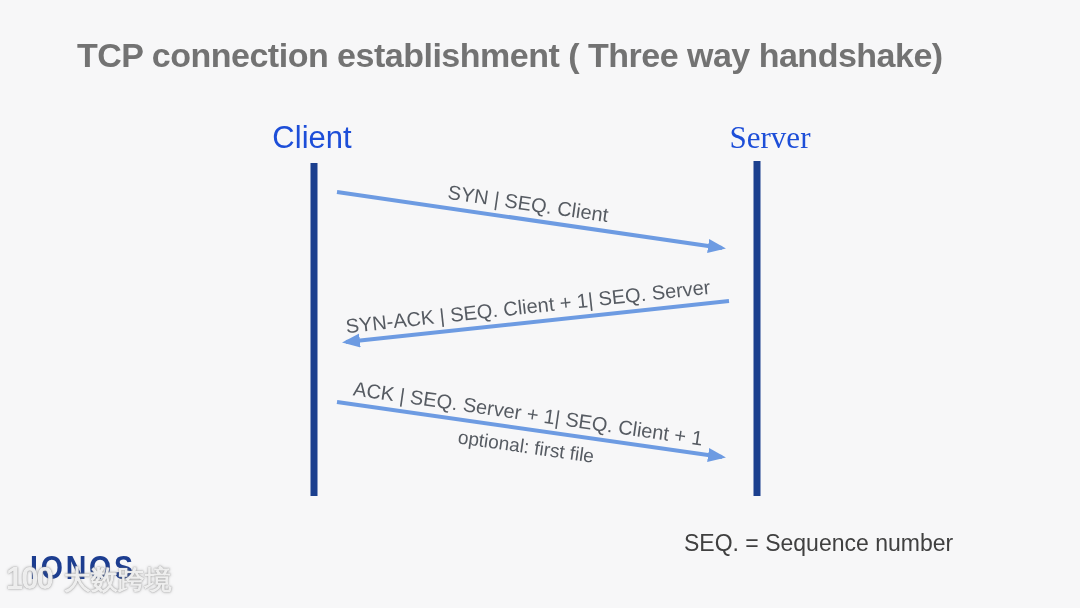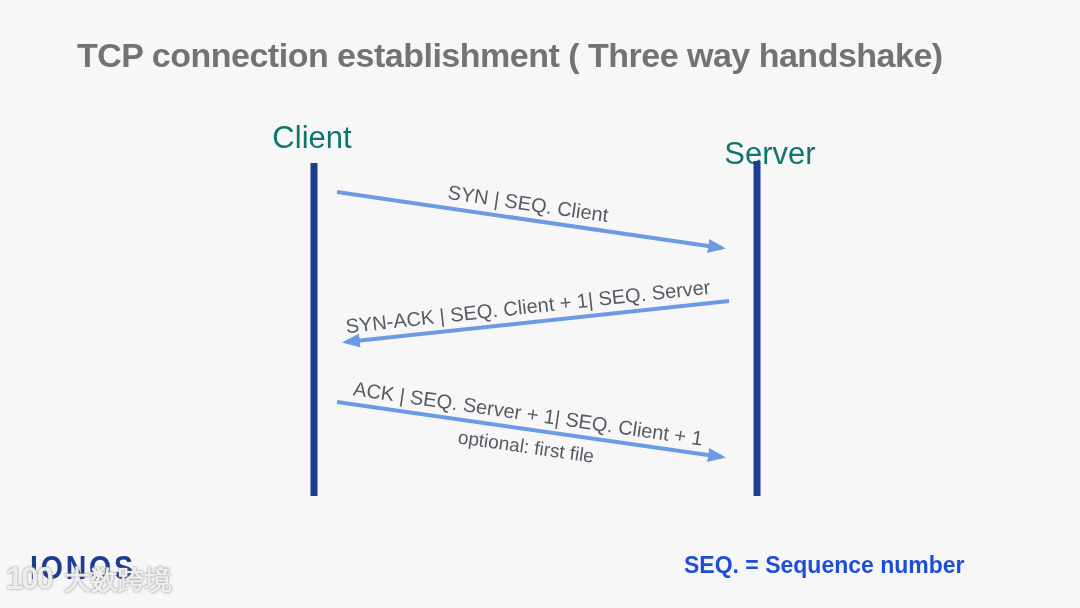--- a/index.html
+++ b/index.html
@@ -9,31 +9,31 @@
     font-family:"Liberation Sans","DejaVu Sans",sans-serif;
   }
   .abs{position:absolute;}
   .title{
     left:77px;top:36px;
     font-size:34px;font-weight:bold;color:#737373;
     letter-spacing:-0.5px;white-space:nowrap;
   }
   .lifeline-label{
     transform:translate(-50%,-50%);
-    font-size:31px;color:#0f766e;white-space:nowrap;
+    font-size:31px;color:#1d4ed8;white-space:nowrap;
   }
   .diagram-svg{left:0;top:0;width:1080px;height:608px;}
   .msg-label{
     transform:translate(-50%,-50%) rotate(var(--r));
     font-size:20px;color:#565b62;white-space:nowrap;
   }
   .msg-sublabel{font-size:19px;}
   .footer-note{
-    left:684px;top:552px;
-    font-size:23px;color:#1d4ed8;white-space:nowrap;font-weight:bold;
+    left:684px;top:530px;
+    font-size:23px;color:#404040;white-space:nowrap;
   }
   .logo{
     left:30px;top:549px;
     font-size:31px;font-weight:bold;color:#1c3d90;
     letter-spacing:3px;white-space:nowrap;
     transform:scale(0.92,1.08);transform-origin:left top;
   }
   .watermark{
     left:6px;top:561px;
     font-size:27px;font-weight:bold;white-space:nowrap;
@@ -42,21 +42,21 @@
   }
   .watermark .mark{font-size:31px;letter-spacing:-2px;margin-right:12px;}
 </style>
 </head>
 <body>
 
 <div class="abs title">TCP connection establishment ( Three way handshake)</div>
 
 <div class="abs lifeline-label" style="left:312px;top:138px;">Client</div>
 
-<div class="abs lifeline-label" style="left:770px;top:154px;">Server</div>
+<div class="abs lifeline-label" style="left:770px;top:138px;font-family:Liberation Serif, serif;">Server</div>
 
 <svg class="abs diagram-svg" width="1080" height="608" viewBox="0 0 1080 608" xmlns="http://www.w3.org/2000/svg">
   <defs>
     <marker id="ah" markerUnits="userSpaceOnUse" markerWidth="20" markerHeight="16" refX="14" refY="7" orient="auto">
       <path d="M0,0 L18,7 L0,14 Z" fill="#6d9be2"></path>
     </marker>
   </defs>
   <line x1="314" y1="163" x2="314" y2="496" stroke="#1b3f8e" stroke-width="7"></line>
   <line x1="757" y1="161" x2="757" y2="496" stroke="#1b3f8e" stroke-width="7"></line>
   <line x1="337" y1="192" x2="722" y2="248" stroke="#6d9be2" stroke-width="4" marker-end="url(#ah)"></line>

